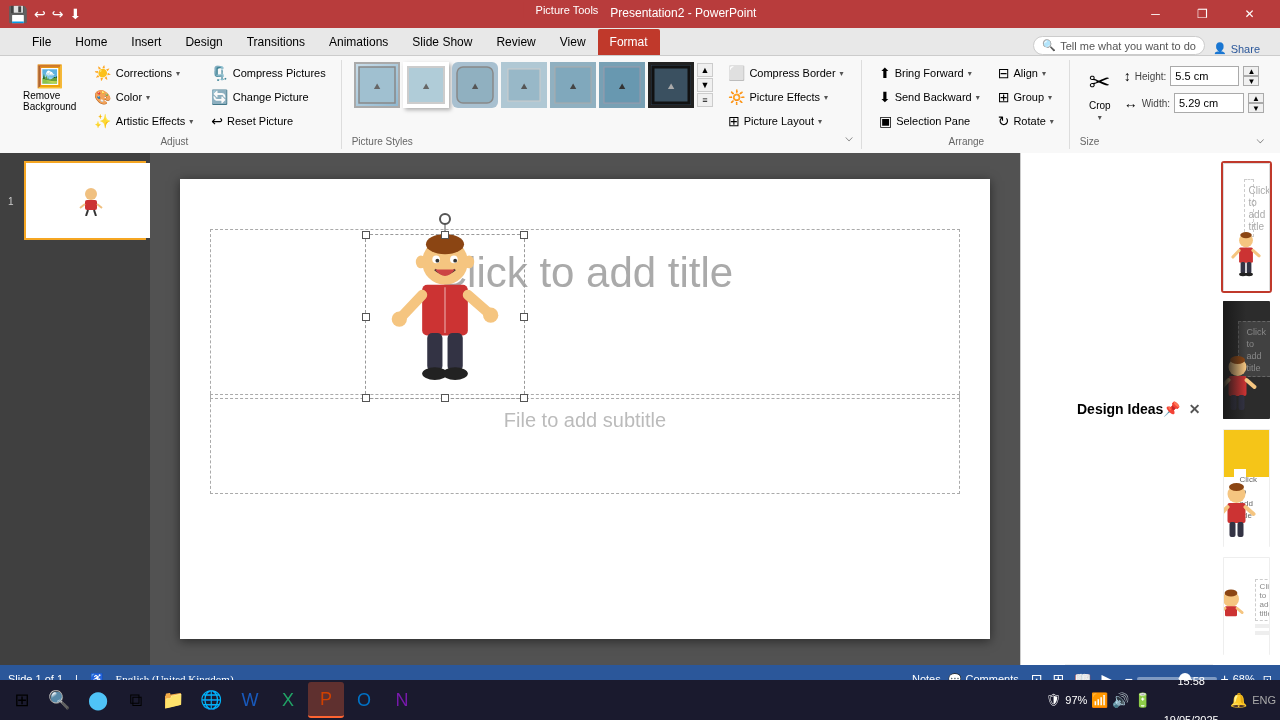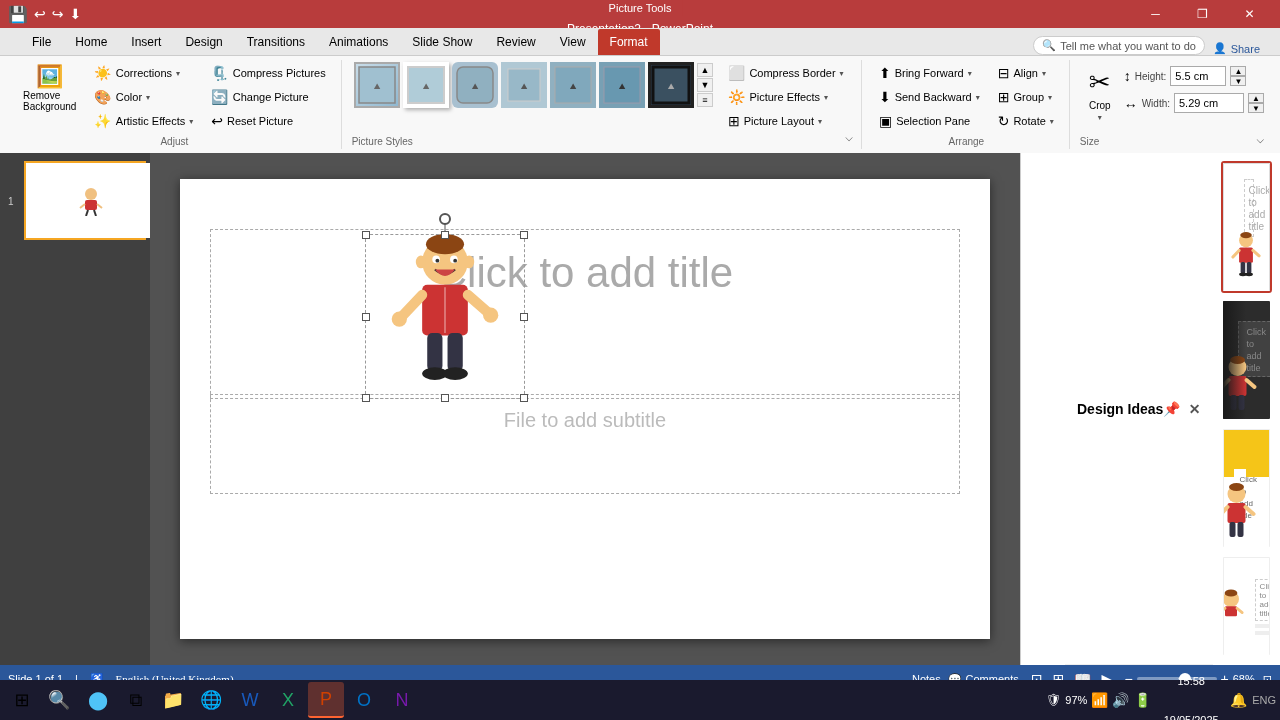--- a/index.html
+++ b/index.html
@@ -9,21 +9,21 @@
     #title-bar {
       background: #b83c3c;
       height: 28px;
       display: flex;
       align-items: center;
       padding: 0 8px;
       color: white;
     }
     #title-bar .win-controls { margin-left: auto; display: flex; gap: 2px; }
     #title-bar .win-btn { width: 45px; height: 28px; display: flex; align-items: center; justify-content: center; font-size: 12px; color: white; cursor: pointer; }
-    .title-area { display: flex; flex-direction: column; align-items: center; position: absolute; left: 50%; transform: translateX(-50%); top: 0; }
+    .title-area { display: flex; align-items: center; position: absolute; left: 50%; transform: translateX(-50%); top: 0; }
     .picture-tools-tab { background: #b83c3c; color: white; font-size: 11px; padding: 2px 12px; }
     .main-title { color: white; font-size: 12px; padding: 6px 0 0; }
     #ribbon-tabs {
       background: #e8e8e8;
       display: flex;
       height: 28px;
       align-items: flex-end;
       padding: 0 20px;
       border-bottom: 1px solid #ccc;
       position: relative;
@@ -591,21 +591,21 @@
     <div class="ribbon-group-content" style="align-items:flex-start;">
       <div class="crop-btn">
         <span class="icon" style="font-size:26px;">✂</span>
         <span>Crop</span>
         <span class="dd-arrow">▾</span>
       </div>
       <div style="display:flex; flex-direction:column; gap:4px; padding-top:4px;">
         <div class="size-input-row">
           <span style="font-size:14px;">↕</span>
           <span style="font-size:10px; color:#444;">Height:</span>
-          <input class="size-input" type="text" value="5.5 cm" style="width: 56px;">
+          <input class="size-input" type="text" value="5.5 cm" style="width: 69px;">
           <div class="size-spinner">
             <div class="size-spin-btn">▲</div>
             <div class="size-spin-btn">▼</div>
           </div>
         </div>
         <div class="size-input-row">
           <span style="font-size:14px;">↔</span>
           <span style="font-size:10px; color:#444;">Width:</span>
           <input class="size-input" type="text" value="5.29 cm" style="width: 70px;">
           <div class="size-spinner">

